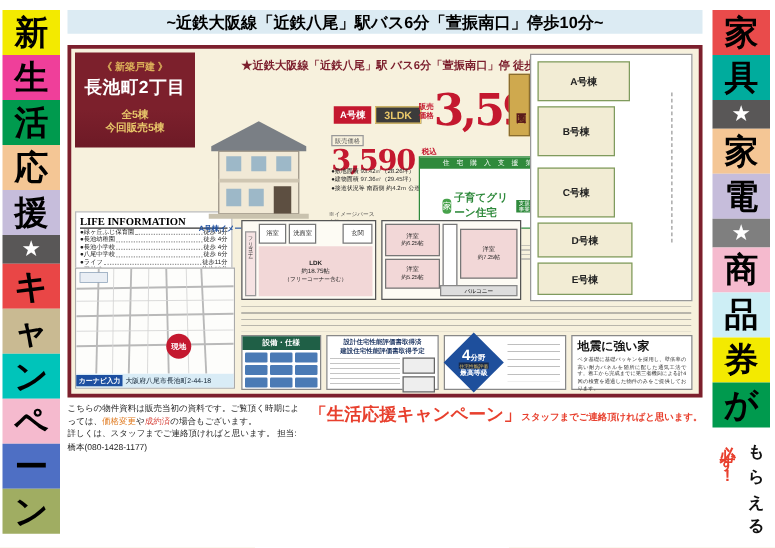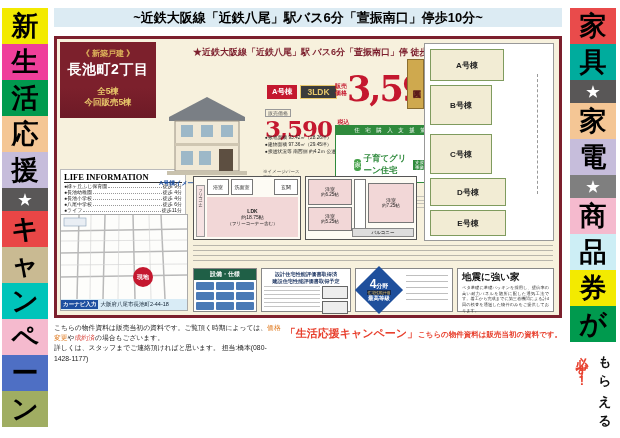--- a/index.html
+++ b/index.html
@@ -136,21 +136,21 @@
   .quake{left:400px;top:229px;width:97px;height:44px;padding:2px 4px;}
   .quake-t{font-weight:bold;font-size:9.5px;color:#111;}
   .quake-b{font-size:4.2px;color:#333;line-height:1.35;margin-top:1px;text-align:justify;}
 
   
   .footer{margin-top:5px;display:flex;align-items:flex-start;}
   .f-left{width:305px;font-size:6.8px;color:#222;line-height:1.5;}
   .hl-orange{color:#e07a1f;}
   .hl-red{color:#d8453c;}
   .f-right{flex:1;color:#e8402e;margin-left:4px;white-space:nowrap;}
-  .camp-head{font-size:11px;font-weight:bold;}
+  .camp-head{font-size:14px;font-weight:bold;}
   .camp-body{font-size:7.5px;font-weight:bold;}
 
   svg{display:block;}
 </style>
 </head>
 <body>
 
 <aside class="side-col" id="left-banner">
 
     <div class="side-box" style="background: rgb(243, 234, 0); color: rgb(0, 0, 0);">新</div>
@@ -492,16 +492,16 @@
     </div>
   </section>
 
   <div class="footer">
     <div class="f-left">
       <span>こちらの物件資料は販売当初の資料です。ご覧頂く時期によっては、</span><span class="hl-orange">価格変更</span><span>や</span><span class="hl-red">成約済</span><span>の場合もございます。</span><br>
       <span>詳しくは、スタッフまでご連絡頂ければと思います。</span>
       <span>担当:橋本(080-1428-1177)</span>
     </div>
     <div class="f-right">
-      <span class="camp-head">「生活応援キャンペーン」</span><span class="camp-body">こちらの物件資料は販売当初の資料です。</span>
+      <span class="camp-head">「生活応援キャンペーン」</span><span class="camp-body">スタッフまでご連絡頂ければと思います。</span>
     </div>
   </div>
 </main>
 
 </body></html>

